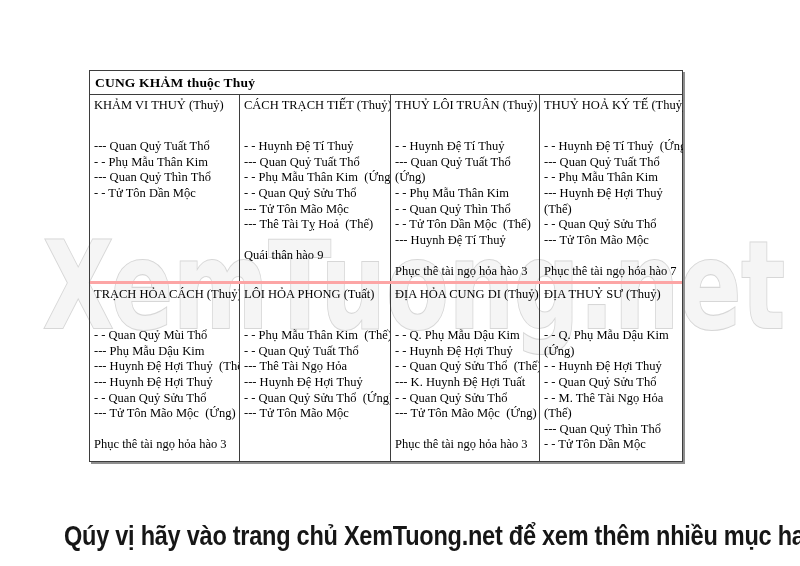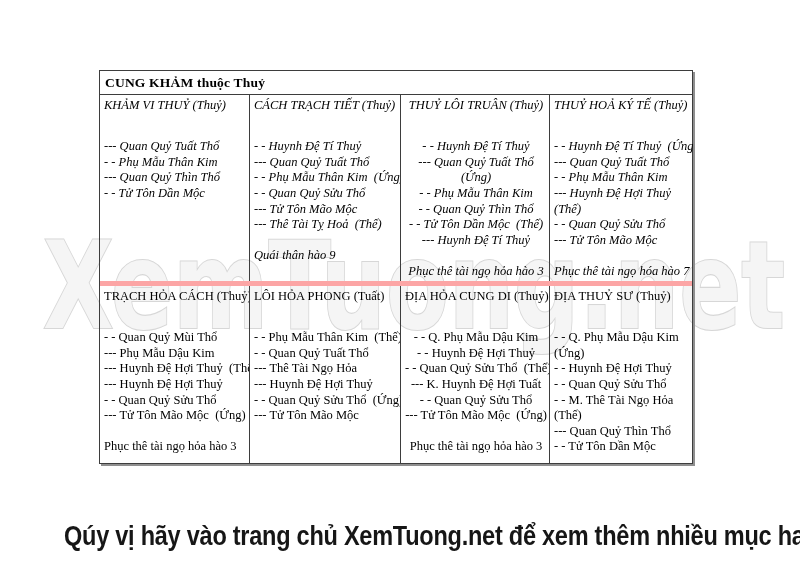--- a/index.html
+++ b/index.html
@@ -24,53 +24,53 @@
     font-family: "DejaVu Sans", sans-serif;
     font-weight: bold;
     fill: #f5f5f5;
     stroke: #d7d7d7;
     stroke-width: 2.2px;
     paint-order: stroke fill;
   }
   
   .hex-table {
     position: absolute;
-    left: 99px;
+    left: 89px;
     top: 70px;
     width: 594px;
     z-index: 2;
     border: 1px solid #3d3d3d;
     box-shadow: 2px 2px 0 #8f8f8f;
     background: transparent;
     box-sizing: border-box;
   }
   .title-row {
     height: 24px;
     border-bottom: 1px solid #3d3d3d;
     font-weight: bold;
     font-size: 13.5px;
     padding: 4px 0 0 5px;
     box-sizing: border-box;
     letter-spacing: 0.2px;
   }
   .grid-row { display: flex; }
-  .grid-row.r0 { height: 186px; border-bottom: 5px solid #fca5a5; font-style: italic; }
+  .grid-row.r0 { height: 186px; border-bottom: 3px solid #fca5a5; }
   .grid-row.r1 { height: 177px; }
   .cell {
     flex: 0 0 auto;
     box-sizing: border-box;
     border-right: 1px solid #3d3d3d;
     padding: 3px 2px 0 4px;
     overflow: hidden;
     font-size: 12.5px;
     line-height: 15.6px;
   }
   .cell.c0 { width: 150px; }
   .cell.c1 { width: 151px; }
-  .cell.c2 { width: 149px; text-align: center; }
+  .cell.c2 { width: 149px; }
   .cell.c3 { width: 143px; border-right: none; }
   .cell-header {
     font-size: 12.5px;
     margin-bottom: 10px;
     white-space: pre;
   }
   .line { white-space: pre; }
   
   .footer {
     position: absolute;

